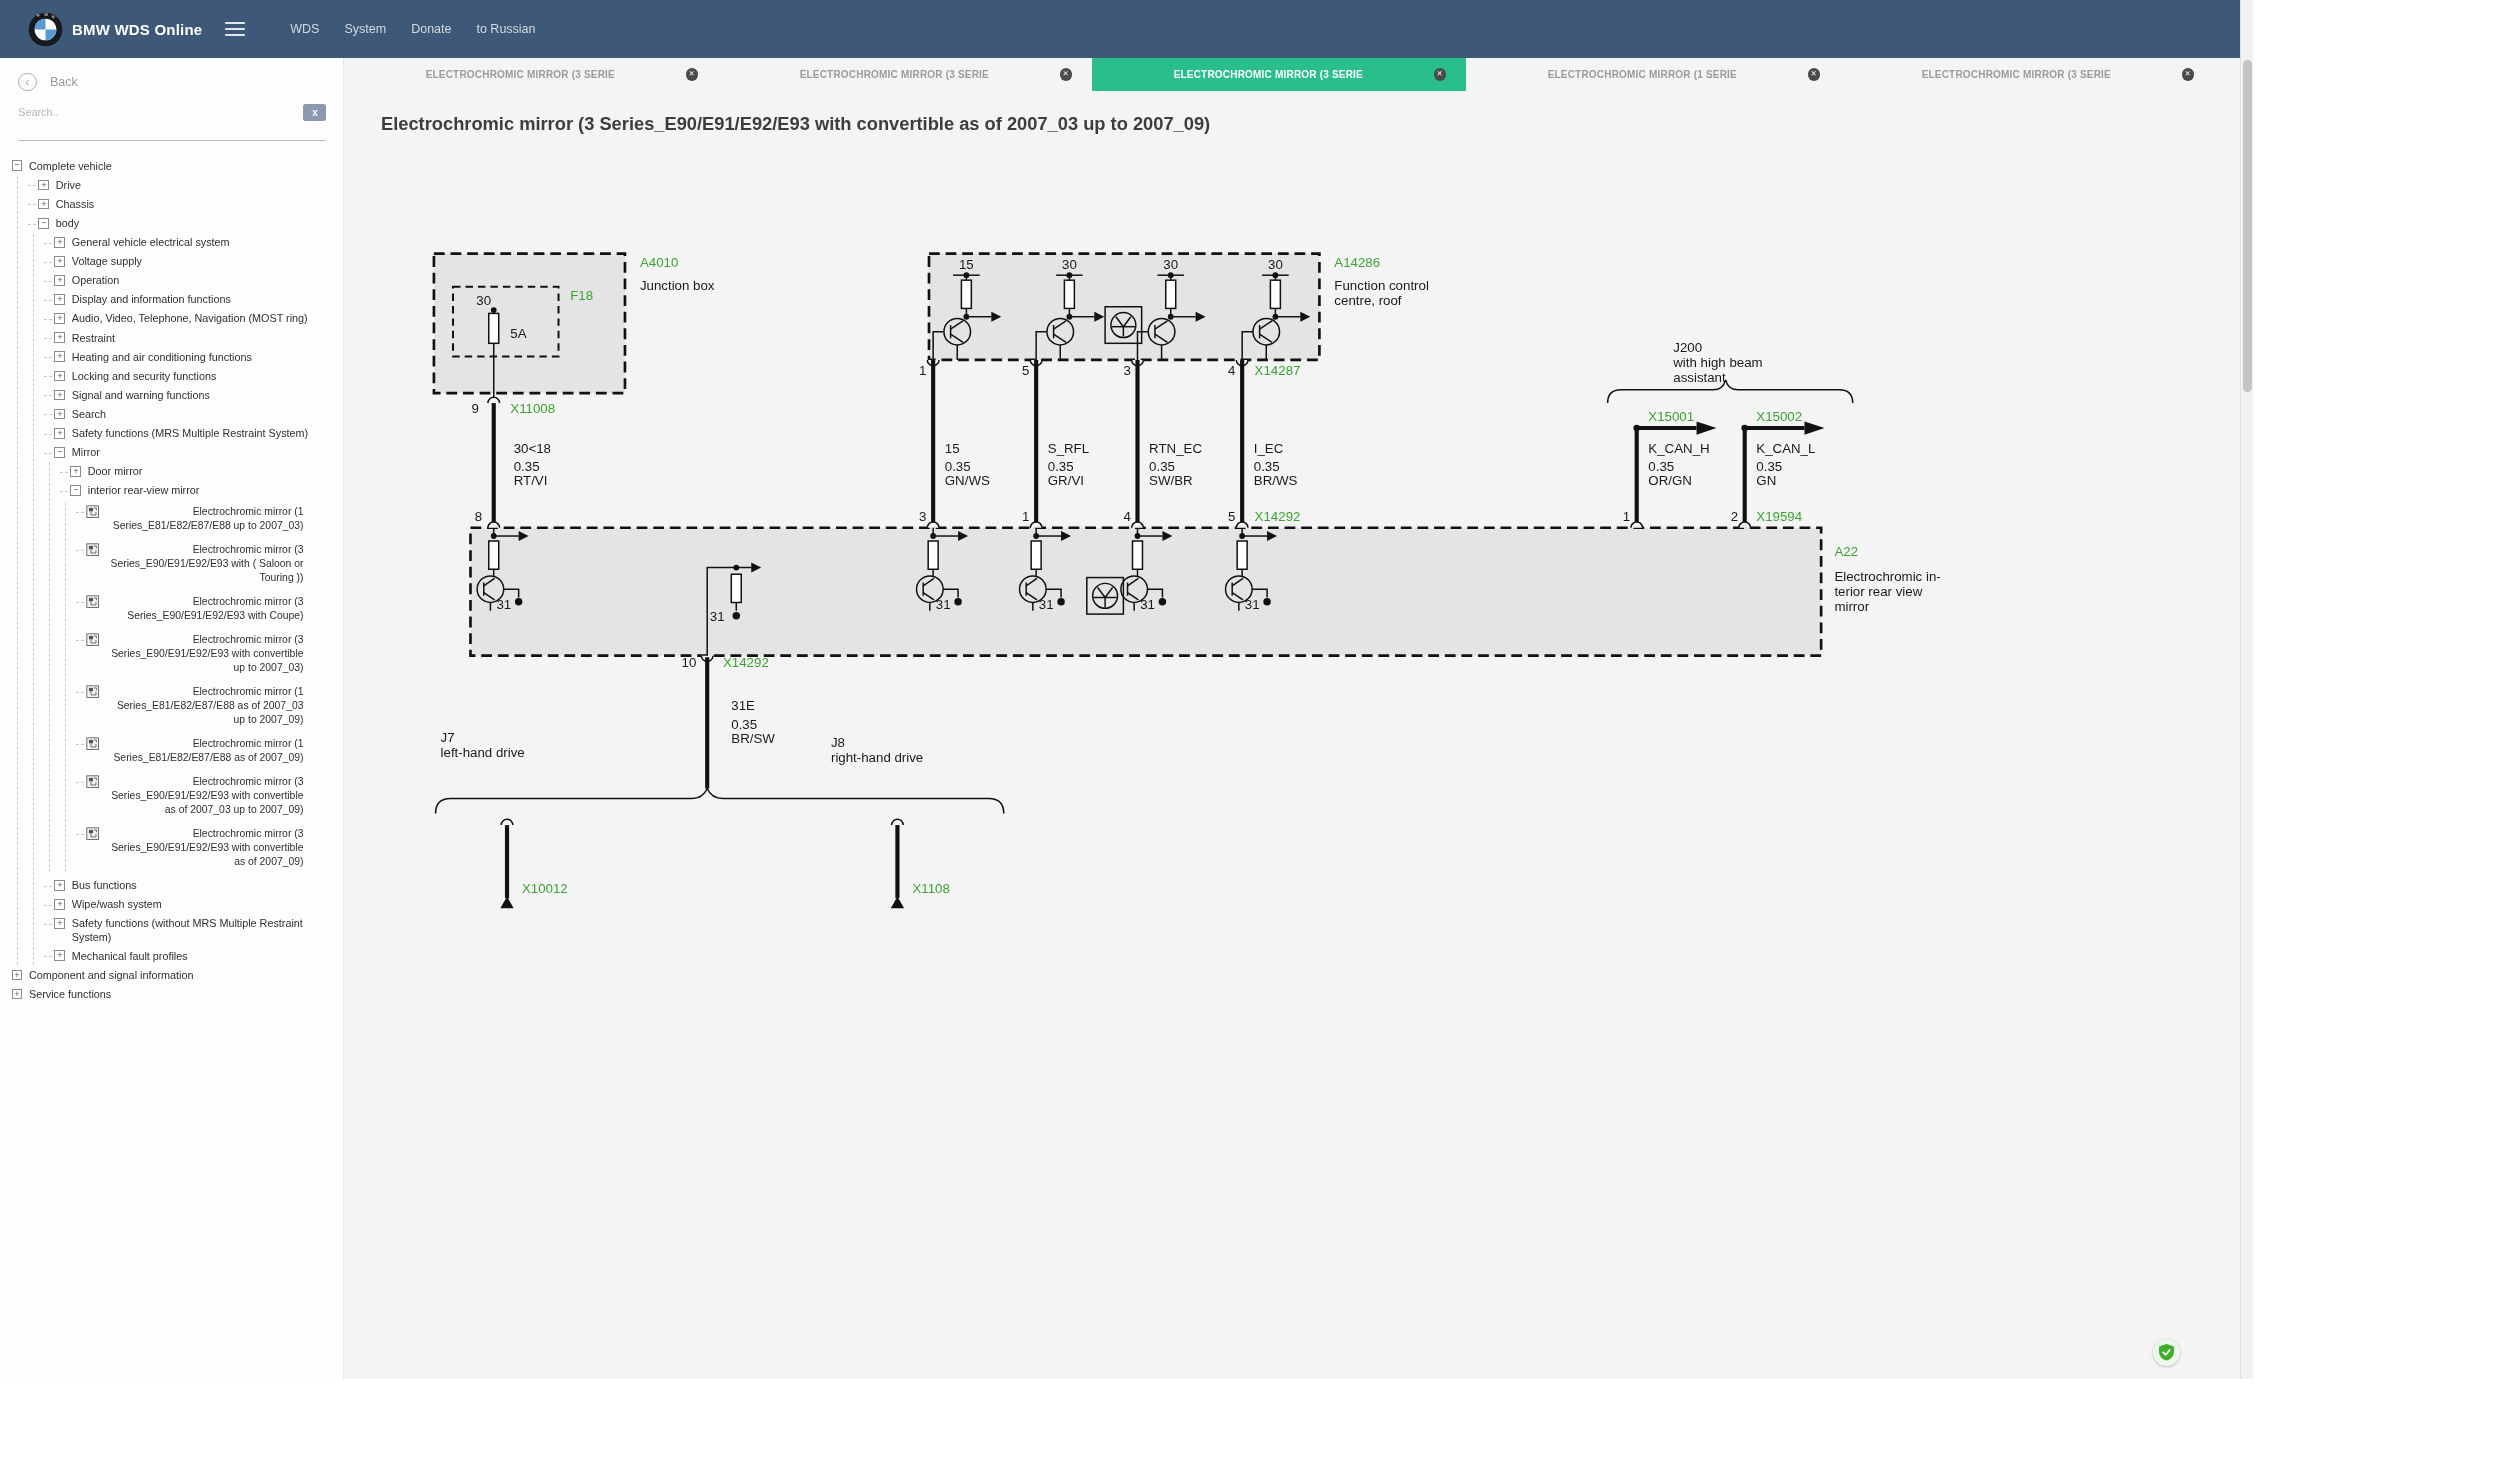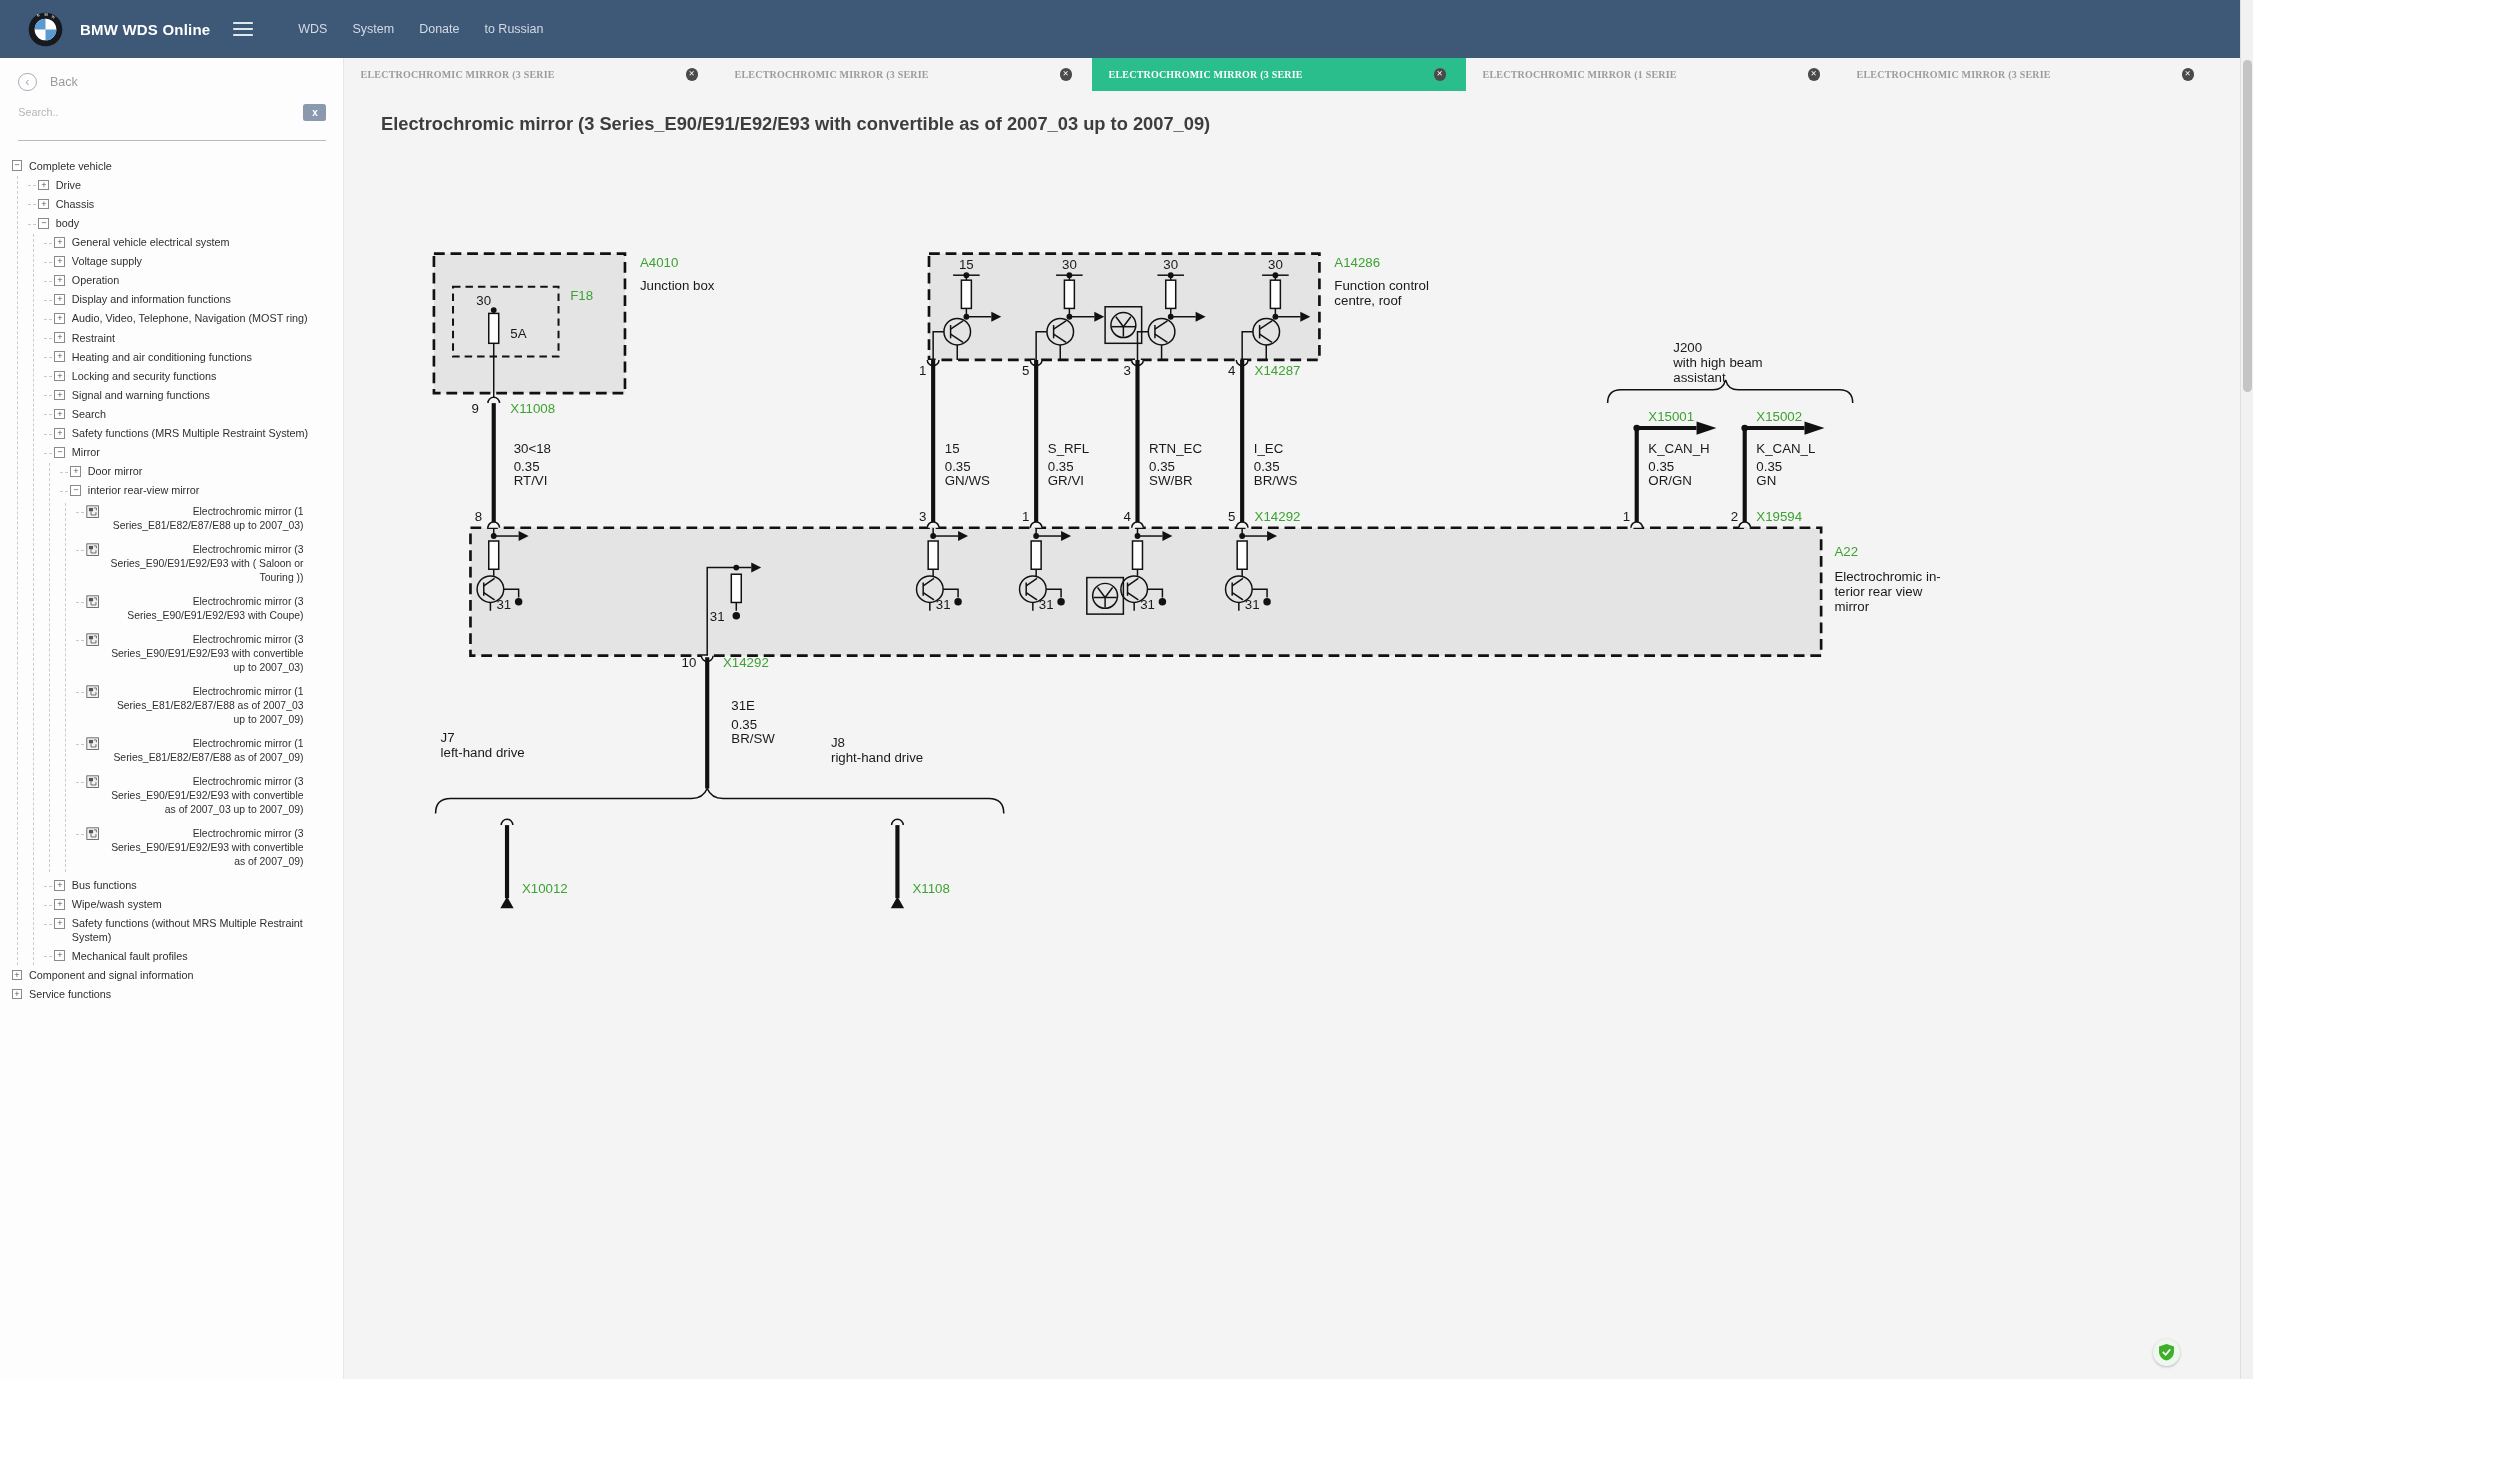--- a/index.html
+++ b/index.html
@@ -1,21 +1,21 @@
 <!DOCTYPE html>
 <html style="font-size:13.3px"><head>
 <meta charset="utf-8">
 <style>
   * { box-sizing: border-box; margin: 0; padding: 0; }
   html,body { width:2512px; height:1459px; background:#fff; font-family:"Liberation Sans",sans-serif; overflow:hidden; }
   .app { position:absolute; left:0; top:0; width:2240px; height:1379px; background:#f4f4f4; }
 
   
   .navbar { position:absolute; left:0; top:0; width:2240px; height:58px; background:#3e5877; display:flex; align-items:center; padding:0 28px; }
-  .brand { display:flex; align-items:center; gap:17px; }
+  .brand { display:flex; align-items:center; gap:9px; }
   .logo { width:35px; height:35px; }
   .brand-name { color:#fff; font-size:15px; font-weight:700; letter-spacing:0.2px; }
   .burger { margin-left:23px; width:20px; cursor:pointer; }
   .burger div { height:2.5px; background:#dfe6ee; margin:3.3px 0; border-radius:0.8px; }
   .nav-links { display:flex; gap:25px; margin-left:45px; }
   .nav-links span { color:#d3dae4; font-size:12.5px; cursor:pointer; }
 
   
   .sidebar { position:absolute; left:0; top:58px; width:344px; height:1321px; background:#fdfdfd; border-right:0.8px solid #e7e7e7; overflow:hidden; }
   .back-row { display:flex; align-items:center; gap:13.3px; padding:15px 0 5px 18.3px; color:#9b9b9b; font-size:12.5px; cursor:pointer; }
@@ -30,21 +30,21 @@
   .tgl { flex:0 0 10.8px; width:10.8px; height:10.8px; border:0.8px solid #8a8a8a; background:#fff; color:#555; font-size:9.1px; line-height:9.1px; text-align:center; margin:0.8px 6.6px 0 0; }
   .dash { flex:0 0 8.3px; border-top:0.8px dashed #c9c9c9; margin:6.6px 2.5px 0 0; }
   .tlabel { line-height:13.3px; padding-top:0px; }
   .tkids { margin-left:5px; padding-left:10px; border-left:0.8px dashed #cccccc; }
   .leafrow { display:flex; align-items:flex-start; padding:2.5px 0; margin:2.5px 0 5px 0; cursor:pointer;text-align:right; }
   .leaf-ic { flex:0 0 13.3px; margin:0 5.8px 0 0; }
   .leaf-label { font-size:10.4px; line-height:14px; max-width:198px; }
 
   
   .tabbar { position:absolute; left:344px; top:58px; width:1896px; height:33px; background:#f4f4f4; display:flex; }
-  .tab { position:relative; width:374px; height:33px; display:flex; align-items:center; justify-content:flex-start; padding:0 38px 0 16.6px; cursor:pointer;font-family:Liberation Serif, serif; }
+  .tab { position:relative; width:374px; height:33px; display:flex; align-items:center; justify-content:center; padding:0 38px 0 16.6px; cursor:pointer; }
   .tab-label { font-size:10px; font-weight:600; letter-spacing:0.2px; color:#9b9b9b; white-space:nowrap; overflow:hidden; text-transform:uppercase; }
   .tab.active { background:#2abe8c; }
   .tab.active .tab-label { color:#fff; }
   .tab-close { position:absolute; right:20px; top:10px; width:12.5px; height:12.5px; border-radius:50%; background:#4a4a4a; color:#fff; font-size:7.5px; line-height:12.5px; text-align:center; }
 
   
   .main { position:absolute; left:344px; top:91px; width:1896px; height:1288px; background:#f4f4f4; }
   .page-title { margin:21.6px 0 0 37px; font-size:18.3px; font-weight:600; color:#3d3d3d; }
   svg.diagram { position:absolute; left:0; top:38px; }
   svg.diagram text { font-family:"Liberation Sans",sans-serif; font-size:16px; fill:#1a1a1a; }

